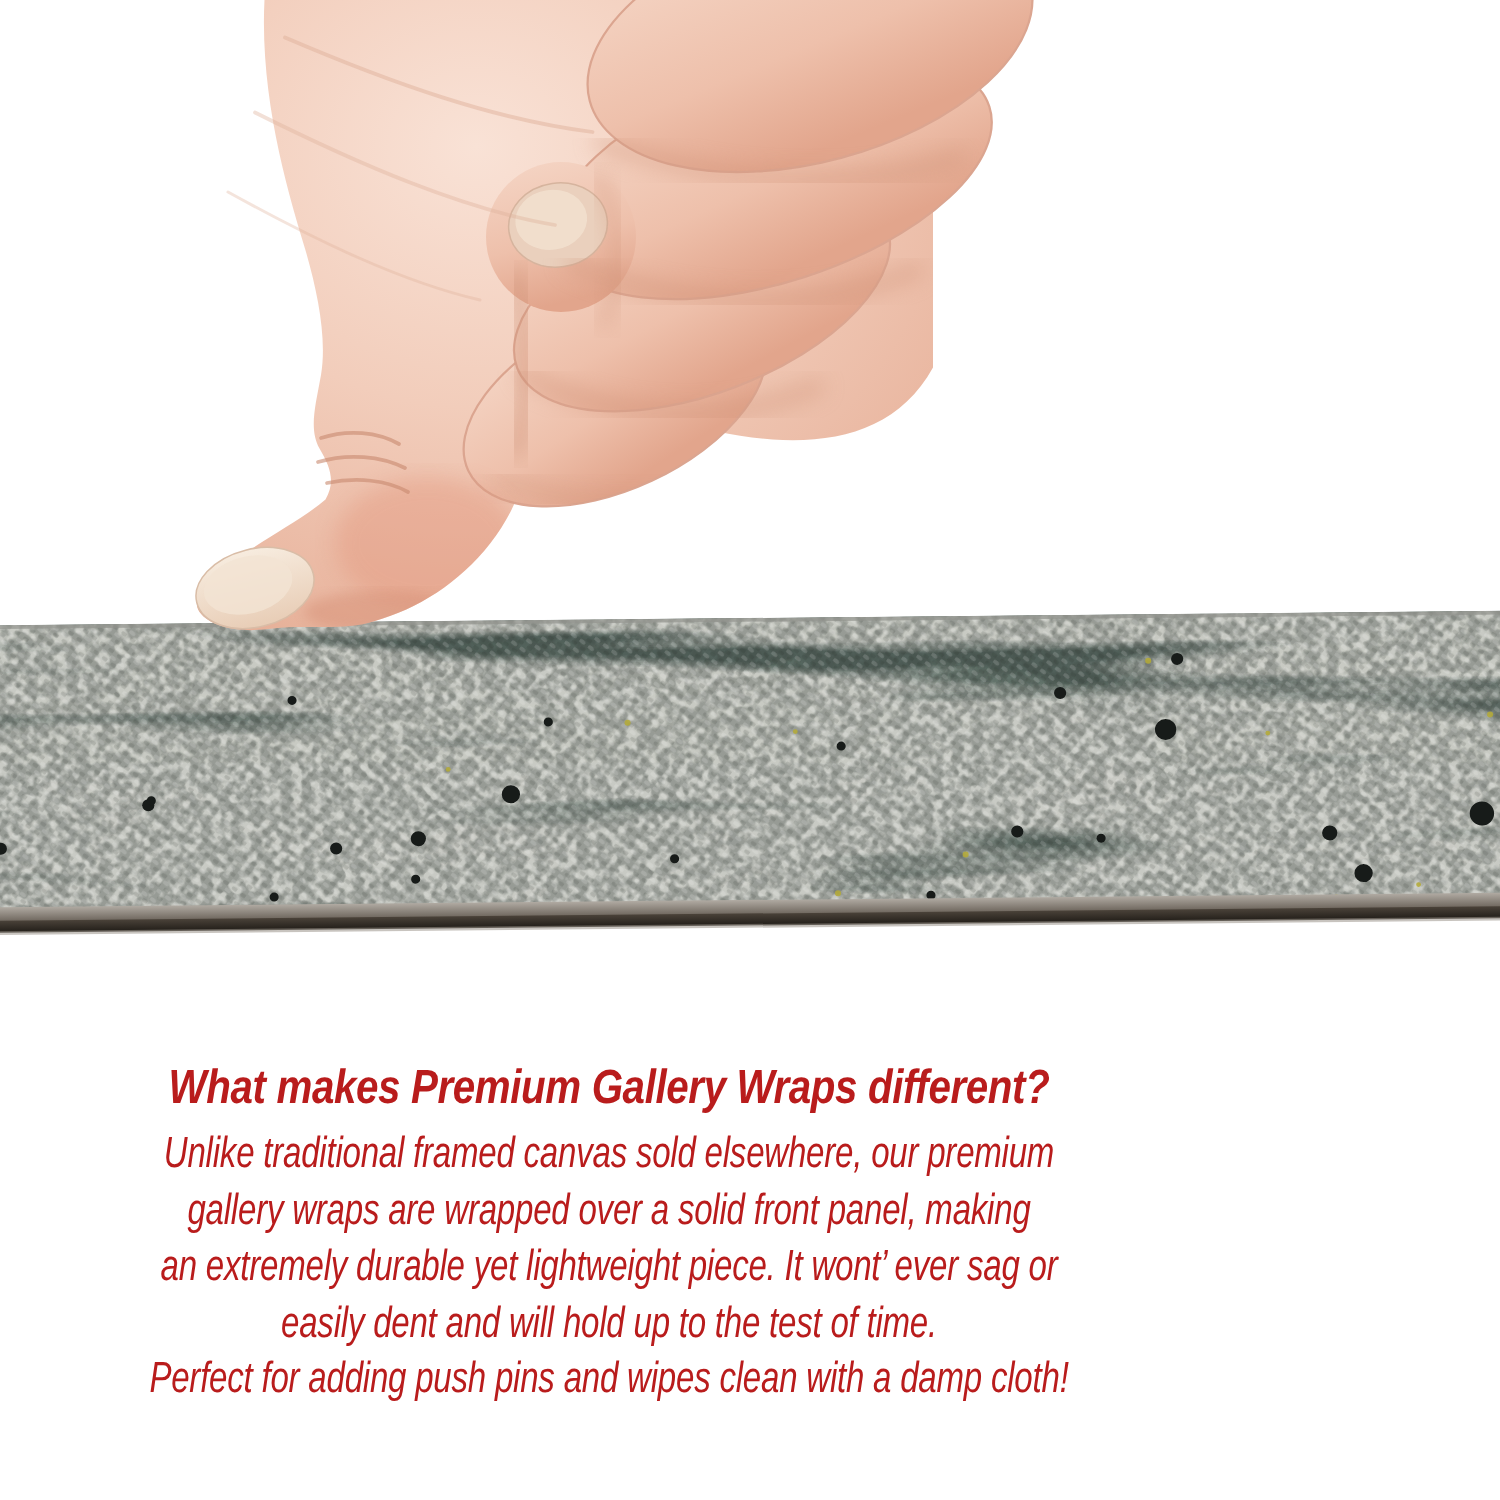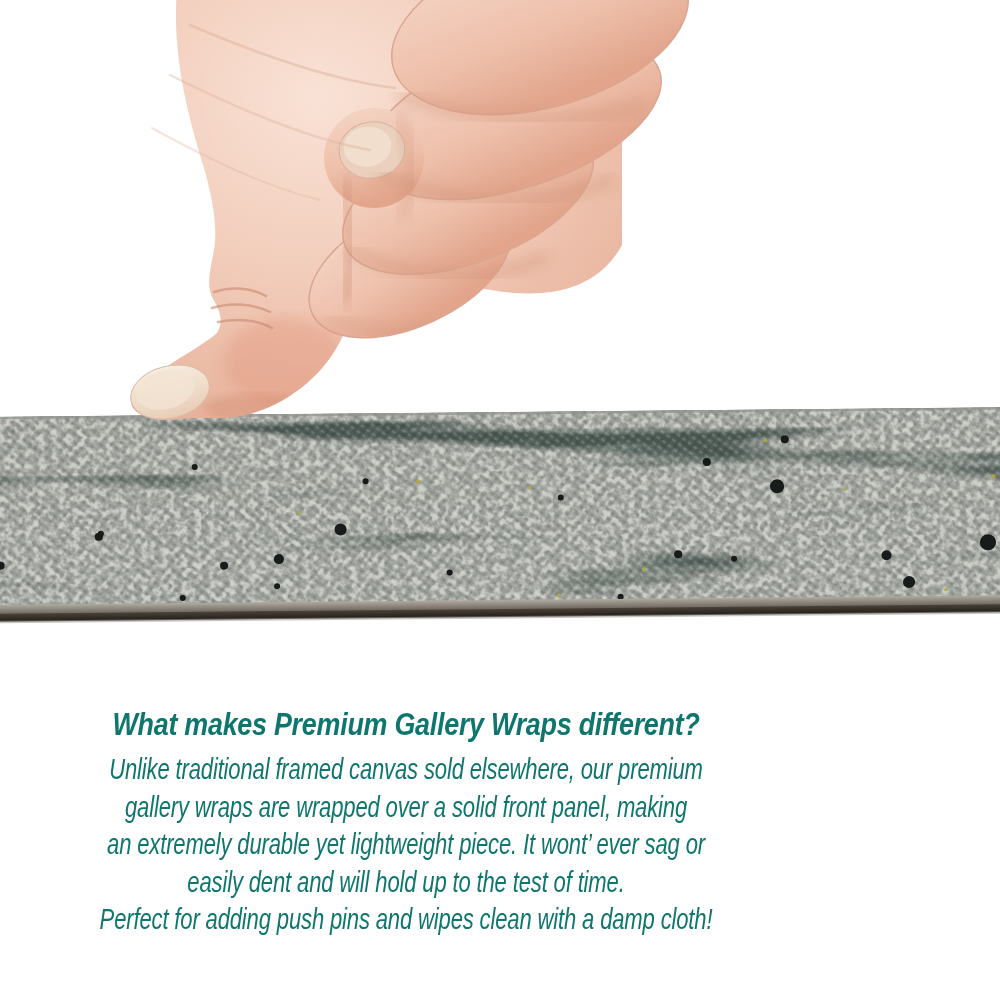--- a/index.html
+++ b/index.html
@@ -14,21 +14,21 @@
   }
   .strip svg{display:block;width:100%;height:100%;}
   
   .hand{
     position:absolute;left:0;top:0;width:1000px;height:440px;
   }
   .hand svg{display:block;width:100%;height:100%;}
   
   .text-block{
     position:absolute;top:704px;left:0;width:812px;text-align:center;
-    color:#0f766e;font-style:italic;
+    color:#b91c1c;font-style:italic;
   }
   .heading{
     font-size:32px;font-weight:700;line-height:40px;margin:0 0 7px 0;
     white-space:nowrap;transform:scaleX(0.84);transform-origin:50% 50%;
     letter-spacing:-0.3px;
   }
   .body-line{
     font-size:29px;font-weight:400;line-height:37.5px;white-space:nowrap;
     transform:scaleX(0.76);transform-origin:50% 50%;letter-spacing:-0.2px;
   }

